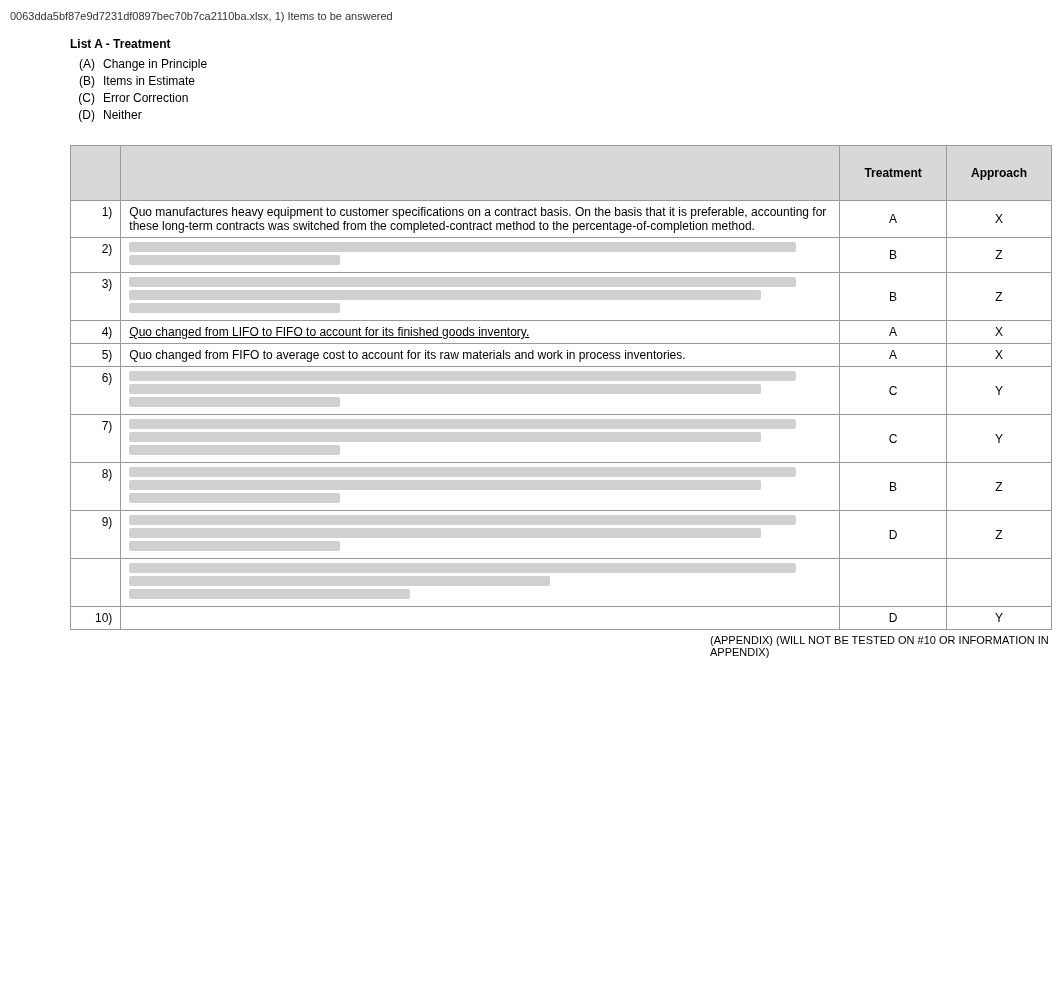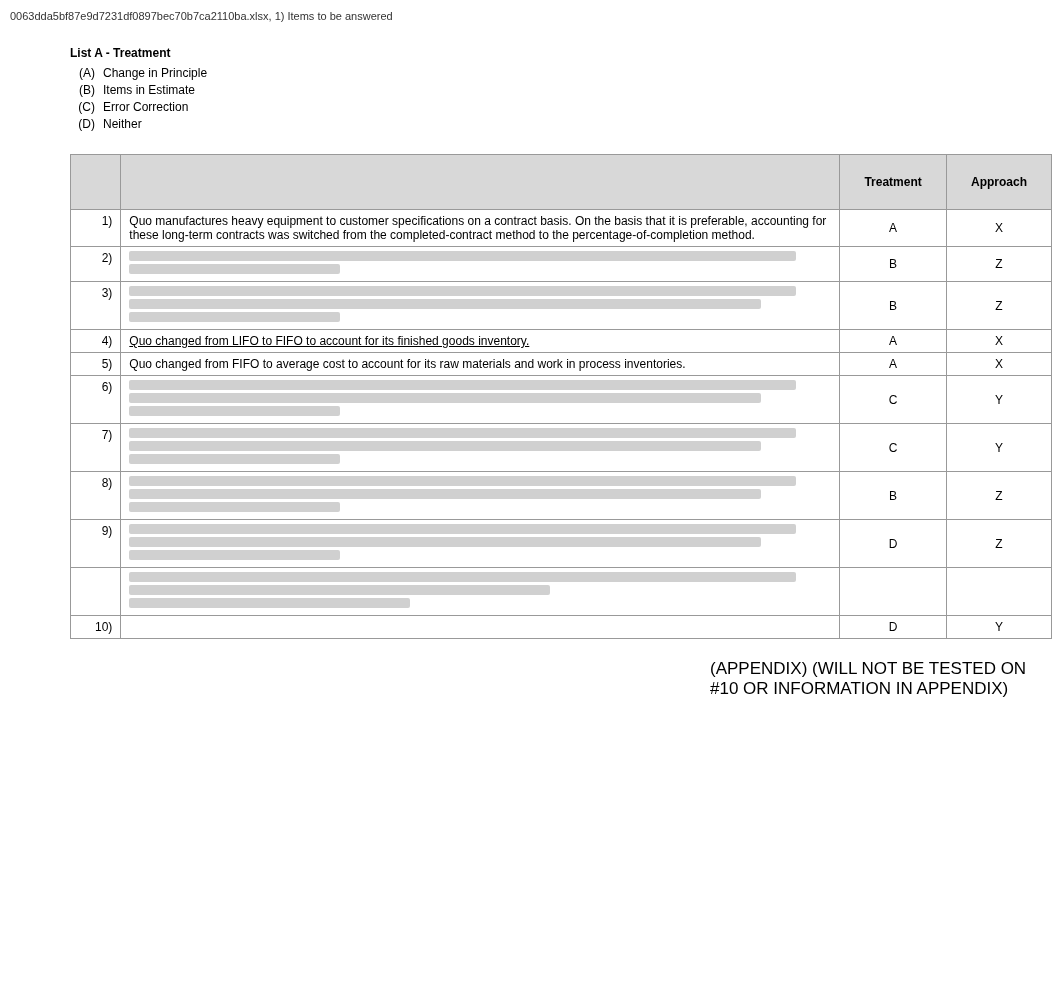--- a/index.html
+++ b/index.html
@@ -5,21 +5,21 @@
     * { box-sizing: border-box; margin: 0; padding: 0; }
     body {
       font-family: Arial, sans-serif;
       font-size: 12px;
       background: #fff;
       color: #000;
       padding: 10px;
     }
     .file-info {
       font-size: 11px;
-      margin-bottom: 24px;
+      margin-bottom: 15px;
       color: #333;
     }
     .lists-container {
       display: flex;
       gap: 60px;
       margin-bottom: 20px;
       margin-left: 60px;
     }
     .list-section {
       min-width: 200px;
@@ -184,14 +184,14 @@
           <td style="border: 1px solid rgb(153, 153, 153); text-align: center; color: rgb(204, 204, 204);"></td>
         </tr>
         <tr>
           <td style="text-align: right;">10)</td>
           <td></td>
           <td style="text-align: center;">D</td>
           <td style="text-align: center;">Y</td>
         </tr>
       </tbody>
   </table>
-<div style="margin-top: 20px; margin-left: 640px; font-size: 17px;">(APPENDIX) (WILL NOT BE TESTED ON #10 OR INFORMATION IN APPENDIX)</div>
+<div style="margin-top: 4px; margin-left: 640px; font-size: 11px;">(APPENDIX) (WILL NOT BE TESTED ON #10 OR INFORMATION IN APPENDIX)</div>
   </div>
 
 </body></html>

